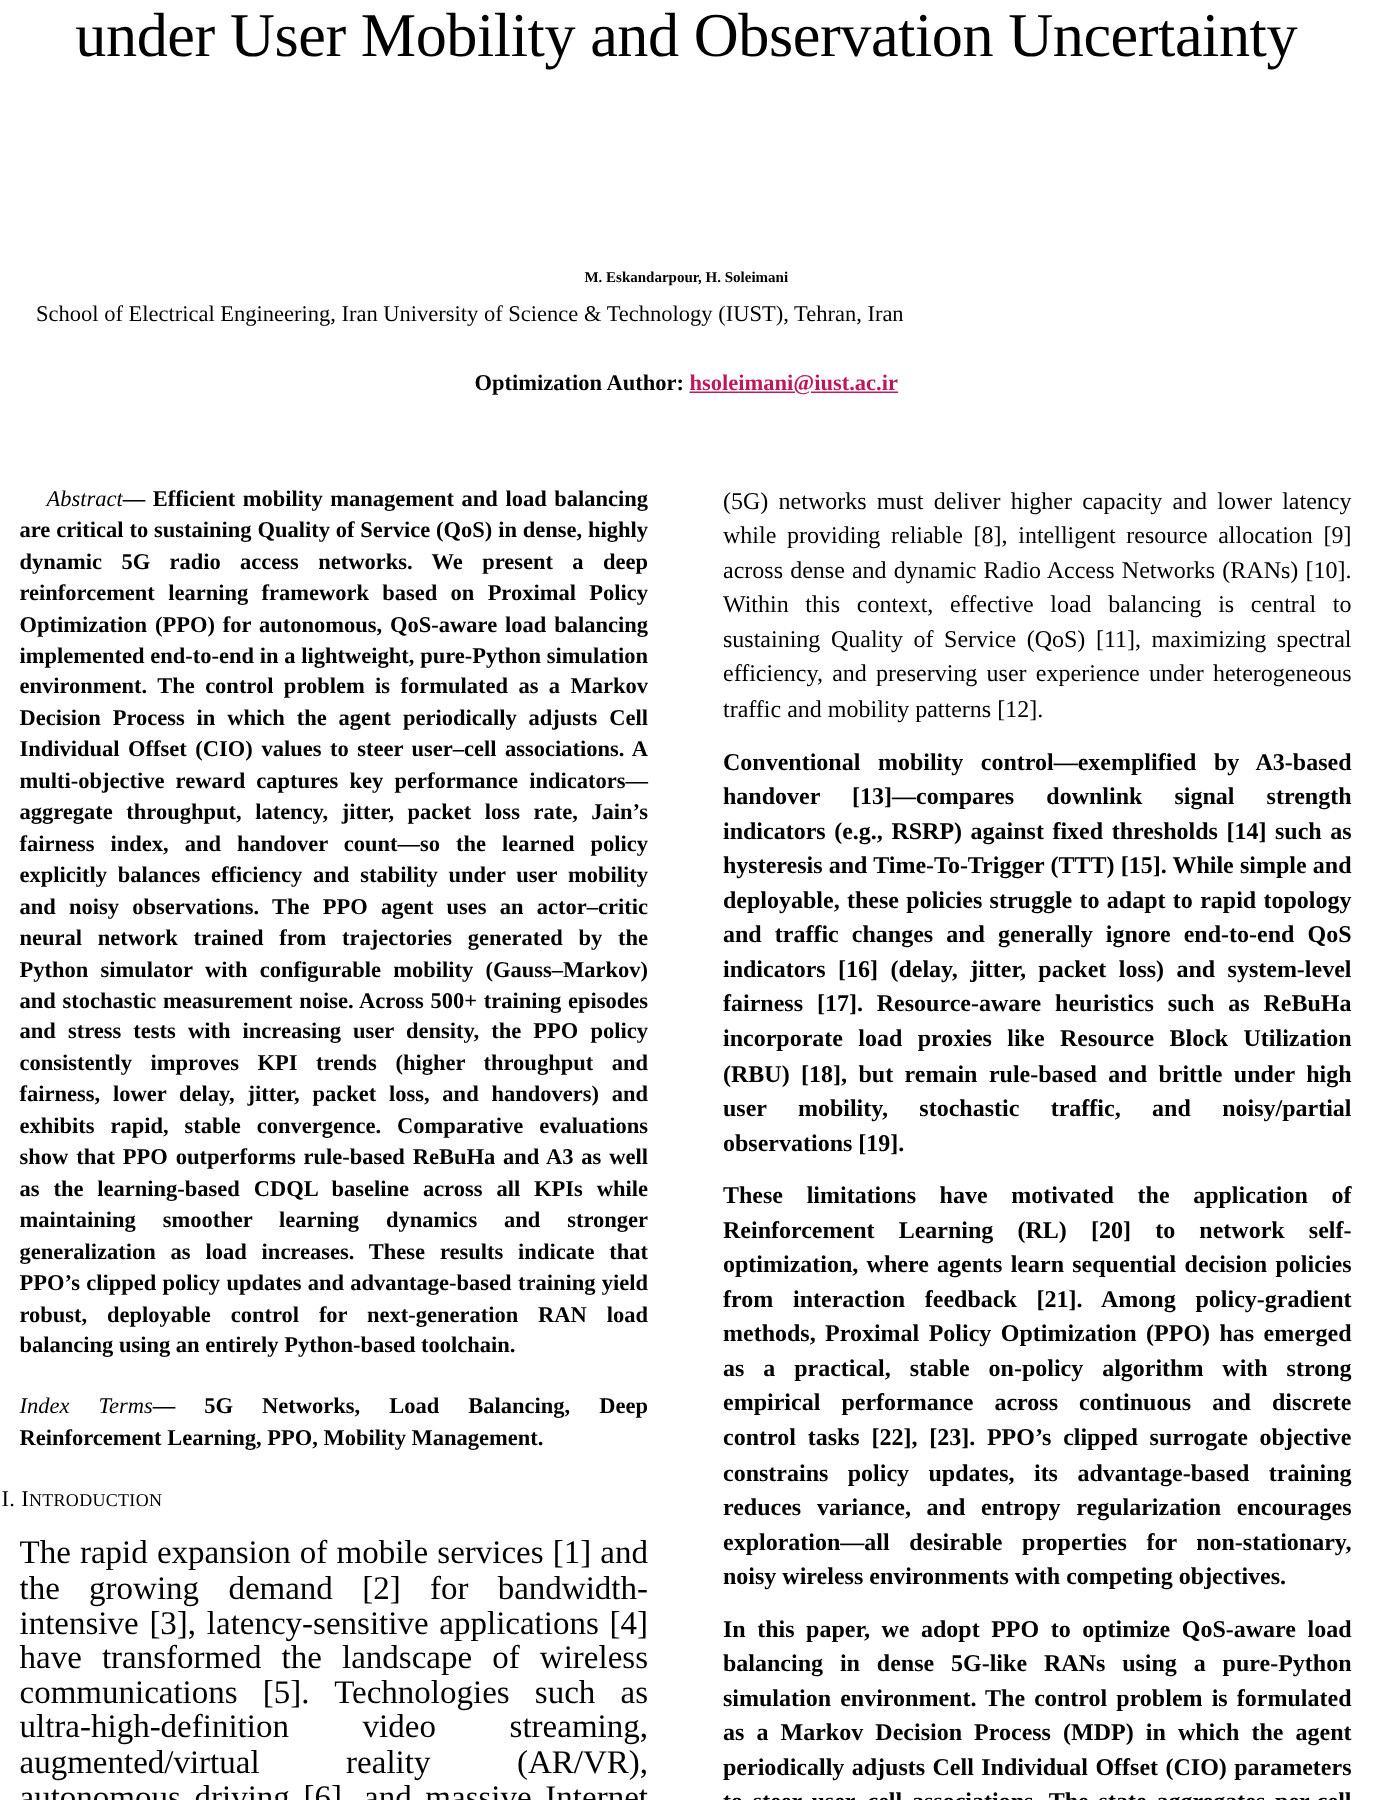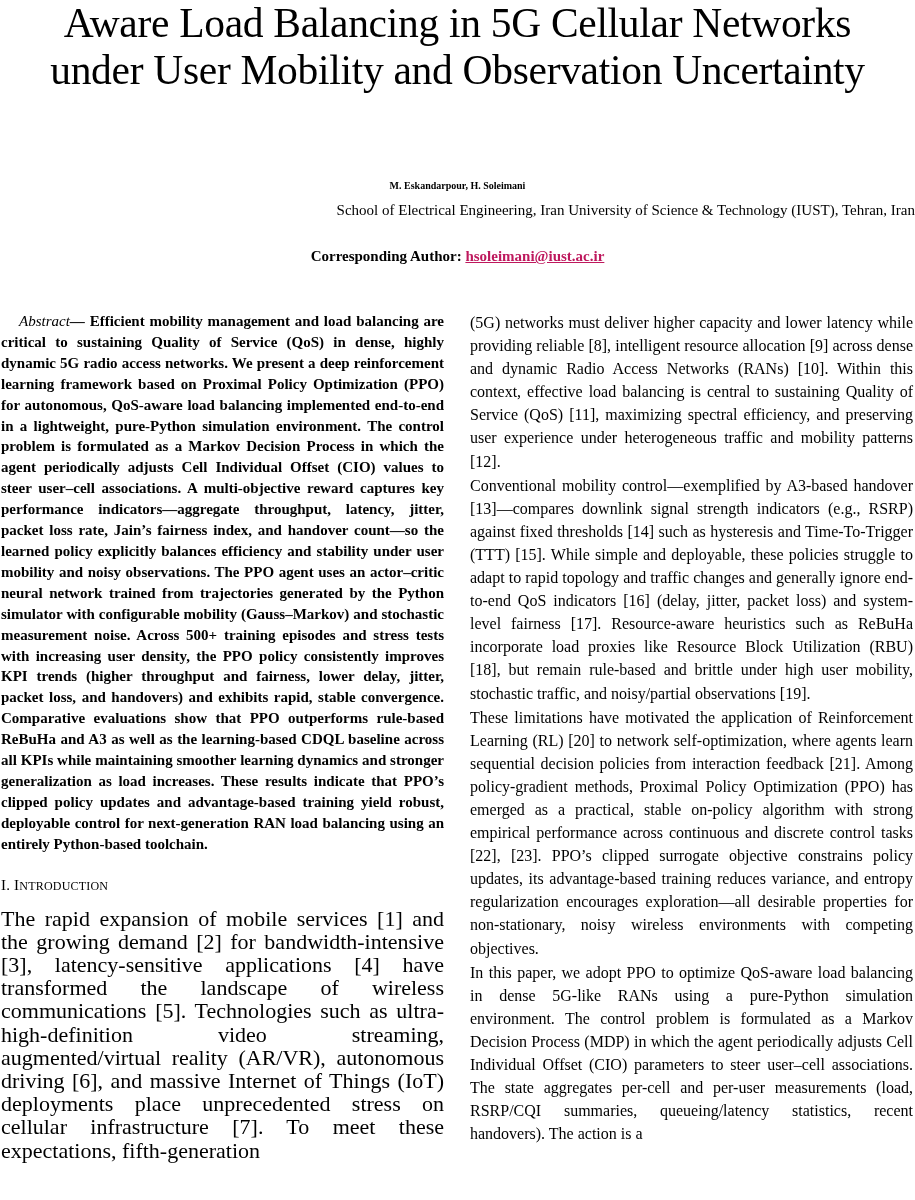--- a/index.html
+++ b/index.html
@@ -11,64 +11,66 @@
     position: absolute; left: 0; top: 0; width: 915px;
     text-align: center; font-size: 41.5px; line-height: 47px;
     letter-spacing: -0.3px; margin: 0; font-weight: normal;
   }
   .title span { display: block; }
   .authors {
     position: absolute; left: 0; top: 176px; width: 915px; text-align: center;
     font-weight: bold; font-size: 10px; line-height: 20px;
   }
   .affil {
-    position: absolute; left: 0; top: 200px; width: 915px; text-align: right;
-    font-size: 15px; line-height: 20px; padding-left: 45px; box-sizing: border-box;
+    position: absolute; left: 0; top: 200px; width: 915px; text-align: left;
+    font-size: 15px; line-height: 20px; padding-left: 24px; box-sizing: border-box;
   }
   .corr {
     position: absolute; left: 0; top: 246px; width: 915px; text-align: center;
     font-weight: bold; font-size: 15px; line-height: 20px;
   }
   .corr a { color: #be185d; text-decoration: underline; }
   .col {
     position: absolute; top: 311px; font-size: 15px; line-height: 21px;
     text-align: justify;
   }
   .col-left { left: 1px; width: 443px; }
   .col-right { left: 470px; width: 443px; }
-  .col p { margin: 0; }
+  .col p { margin: 12px; }
   .abstract { font-weight: bold; text-indent: 18px; line-height: 20.9px; }
   .abstract .lead, .index .lead { font-style: italic; font-weight: normal; }
   .index { font-weight: bold; margin-top: 20px !important; line-height: 21px; }
   .section-head {
     font-size: 15px; margin: 20px 0 10px 0 !important;
     letter-spacing: 0.2px;
   }
   .section-head .sc { font-size: 12px; }
   .body-text { font-size: 22px; line-height: 23.2px; }
   .col-right .body-text { font-size: 16px; line-height: 23.1px; }
-  .col-right p + p { margin-top: 1px; }
+  .col-right p + p { margin-top: 1px; font-weight: bold; }
 </style>
 </head>
 <body>
 
 <h1 class="title">
-  <span>Aware Load Balancing in 5G Cellular Networks</span>
   <span>under User Mobility and Observation Uncertainty</span>
 </h1>
 
 <div class="authors">M. Eskandarpour, H. Soleimani</div>
 <div class="affil">School of Electrical Engineering, Iran University of Science &amp; Technology (IUST), Tehran, Iran</div>
 <div class="corr">
-  <span>Corresponding Author: </span><a title="hsoleimani@iust.ac.ir">hsoleimani@iust.ac.ir</a>
+  <span>Optimization Author: </span><a title="hsoleimani@iust.ac.ir">hsoleimani@iust.ac.ir</a>
 </div>
 
 <div class="col col-left">
   <p class="abstract">
     <span class="lead">Abstract</span><span>— </span><span>Efficient mobility management and load balancing are critical to sustaining Quality of Service (QoS) in dense, highly dynamic 5G radio access networks. We present a deep reinforcement learning framework based on Proximal Policy Optimization (PPO) for autonomous, QoS-aware load balancing implemented end-to-end in a lightweight, pure-Python simulation environment. The control problem is formulated as a Markov Decision Process in which the agent periodically adjusts Cell Individual Offset (CIO) values to steer user–cell associations. A multi-objective reward captures key performance indicators—aggregate throughput, latency, jitter, packet loss rate, Jain’s fairness index, and handover count—so the learned policy explicitly balances efficiency and stability under user mobility and noisy observations. The PPO agent uses an actor–critic neural network trained from trajectories generated by the Python simulator with configurable mobility (Gauss–Markov) and stochastic measurement noise. Across 500+ training episodes and stress tests with increasing user density, the PPO policy consistently improves KPI trends (higher throughput and fairness, lower delay, jitter, packet loss, and handovers) and exhibits rapid, stable convergence. Comparative evaluations show that PPO outperforms rule-based ReBuHa and A3 as well as the learning-based CDQL baseline across all KPIs while maintaining smoother learning dynamics and stronger generalization as load increases. These results indicate that PPO’s clipped policy updates and advantage-based training yield robust, deployable control for next-generation RAN load balancing using an entirely Python-based toolchain.</span>
+  </p>
+  <p class="index">
+    <span class="lead">Index Terms</span><span>— </span><span>5G Networks, Load Balancing, Deep Reinforcement Learning, PPO, Mobility Management.</span>
   </p>
   <p class="section-head">
     <span>I. I</span><span class="sc">NTRODUCTION</span>
   </p>
   <p class="body-text">The rapid expansion of mobile services [1] and the growing demand [2] for bandwidth-intensive [3], latency-sensitive applications [4] have transformed the landscape of wireless communications [5]. Technologies such as ultra-high-definition video streaming, augmented/virtual reality (AR/VR), autonomous driving [6], and massive Internet of Things (IoT) deployments place unprecedented stress on cellular infrastructure [7]. To meet these expectations, fifth-generation</p>
 </div>
 
 <div class="col col-right">
   <p class="body-text">(5G) networks must deliver higher capacity and lower latency while providing reliable [8], intelligent resource allocation [9] across dense and dynamic Radio Access Networks (RANs) [10]. Within this context, effective load balancing is central to sustaining Quality of Service (QoS) [11], maximizing spectral efficiency, and preserving user experience under heterogeneous traffic and mobility patterns [12].</p>
   <p class="body-text">Conventional mobility control—exemplified by A3-based handover [13]—compares downlink signal strength indicators (e.g., RSRP) against fixed thresholds [14] such as hysteresis and Time-To-Trigger (TTT) [15]. While simple and deployable, these policies struggle to adapt to rapid topology and traffic changes and generally ignore end-to-end QoS indicators [16] (delay, jitter, packet loss) and system-level fairness [17]. Resource-aware heuristics such as ReBuHa incorporate load proxies like Resource Block Utilization (RBU) [18], but remain rule-based and brittle under high user mobility, stochastic traffic, and noisy/partial observations [19].</p>

